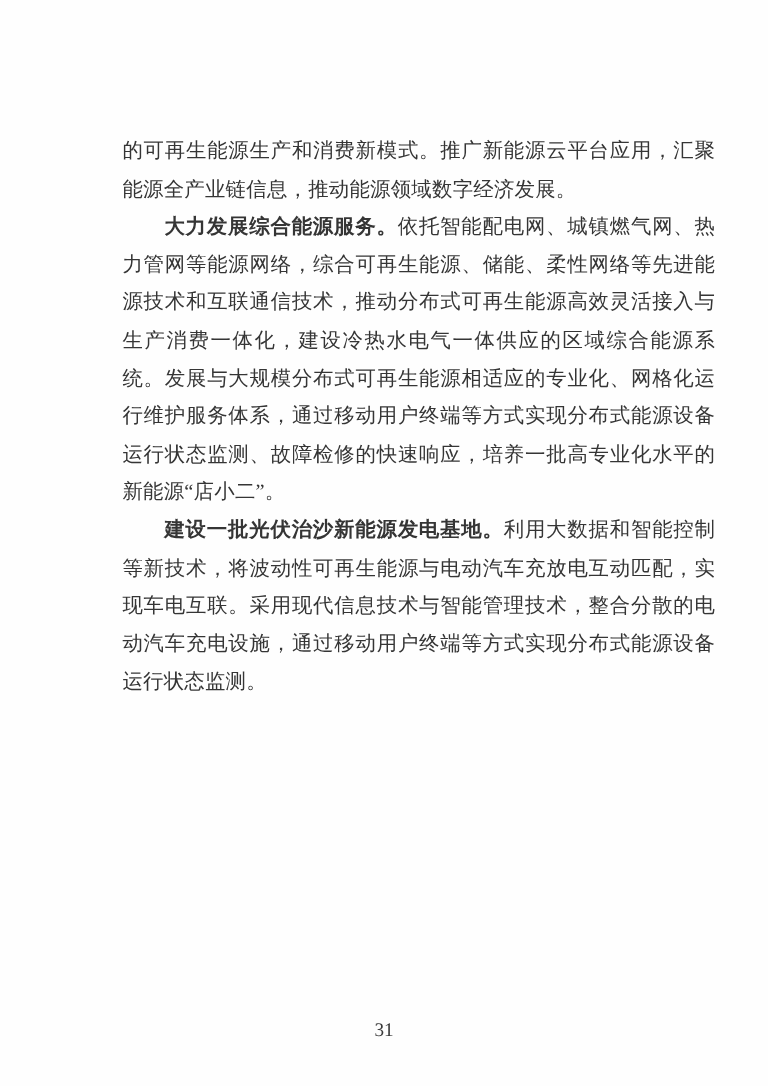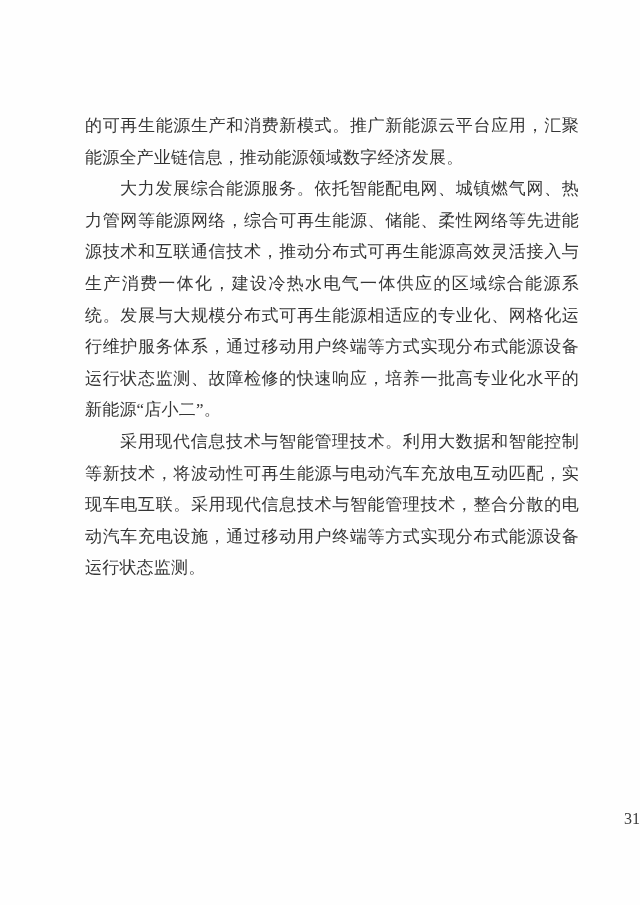--- a/index.html
+++ b/index.html
@@ -14,62 +14,62 @@
     overflow: hidden;
     font-family: "Liberation Serif", "DejaVu Serif", serif;
   }
   .page {
     position: absolute;
     inset: 0;
     background: #fefefe;
   }
   .text-block {
     position: absolute;
-    left: 85px;
+    left: 102px;
     top: 110px;
     width: 494px;
     color: #353535;
     font-size: 17px;
     line-height: 31.6px;
     text-align: justify;
     text-justify: inter-ideograph;
     letter-spacing: 0.2px;
   }
   .para {
     margin: 0;
     padding: 0;
   }
   .para.indent {
     text-indent: 35px;
   }
   .lead {
-    font-weight: normal;
+    font-weight: bold;
   }
   .page-number {
     position: absolute;
-    top: 808px;
+    top: 848px;
     left: 0;
     width: 100%;
-    text-align: right;
+    text-align: center;
     color: #3a3a3a;
     font-size: 16px;
     line-height: 22px;
   }
 </style>
 </head>
 <body>
 
 <div class="page">
 
   <div class="text-block">
 
     <p class="para"><span class="lead"></span><span>的可再生能源生产和消费新模式。推广新能源云平台应用，汇聚能源全产业链信息，推动能源领域数字经济发展。</span></p>
 
     <p class="para indent"><span class="lead">大力发展综合能源服务。</span><span>依托智能配电网、城镇燃气网、热力管网等能源网络，综合可再生能源、储能、柔性网络等先进能源技术和互联通信技术，推动分布式可再生能源高效灵活接入与生产消费一体化，建设冷热水电气一体供应的区域综合能源系统。发展与大规模分布式可再生能源相适应的专业化、网格化运行维护服务体系，通过移动用户终端等方式实现分布式能源设备运行状态监测、故障检修的快速响应，培养一批高专业化水平的新能源“店小二”。</span></p>
 
-    <p class="para indent"><span class="lead">采用现代信息技术与智能管理技术。</span><span>利用大数据和智能控制等新技术，将波动性可再生能源与电动汽车充放电互动匹配，实现车电互联。采用现代信息技术与智能管理技术，整合分散的电动汽车充电设施，通过移动用户终端等方式实现分布式能源设备运行状态监测。</span></p>
+    <p class="para indent"><span class="lead">建设一批光伏治沙新能源发电基地。</span><span>利用大数据和智能控制等新技术，将波动性可再生能源与电动汽车充放电互动匹配，实现车电互联。采用现代信息技术与智能管理技术，整合分散的电动汽车充电设施，通过移动用户终端等方式实现分布式能源设备运行状态监测。</span></p>
 
 
   </div>
 
   <div class="page-number">31</div>
 
 </div>
 
 </body></html>

